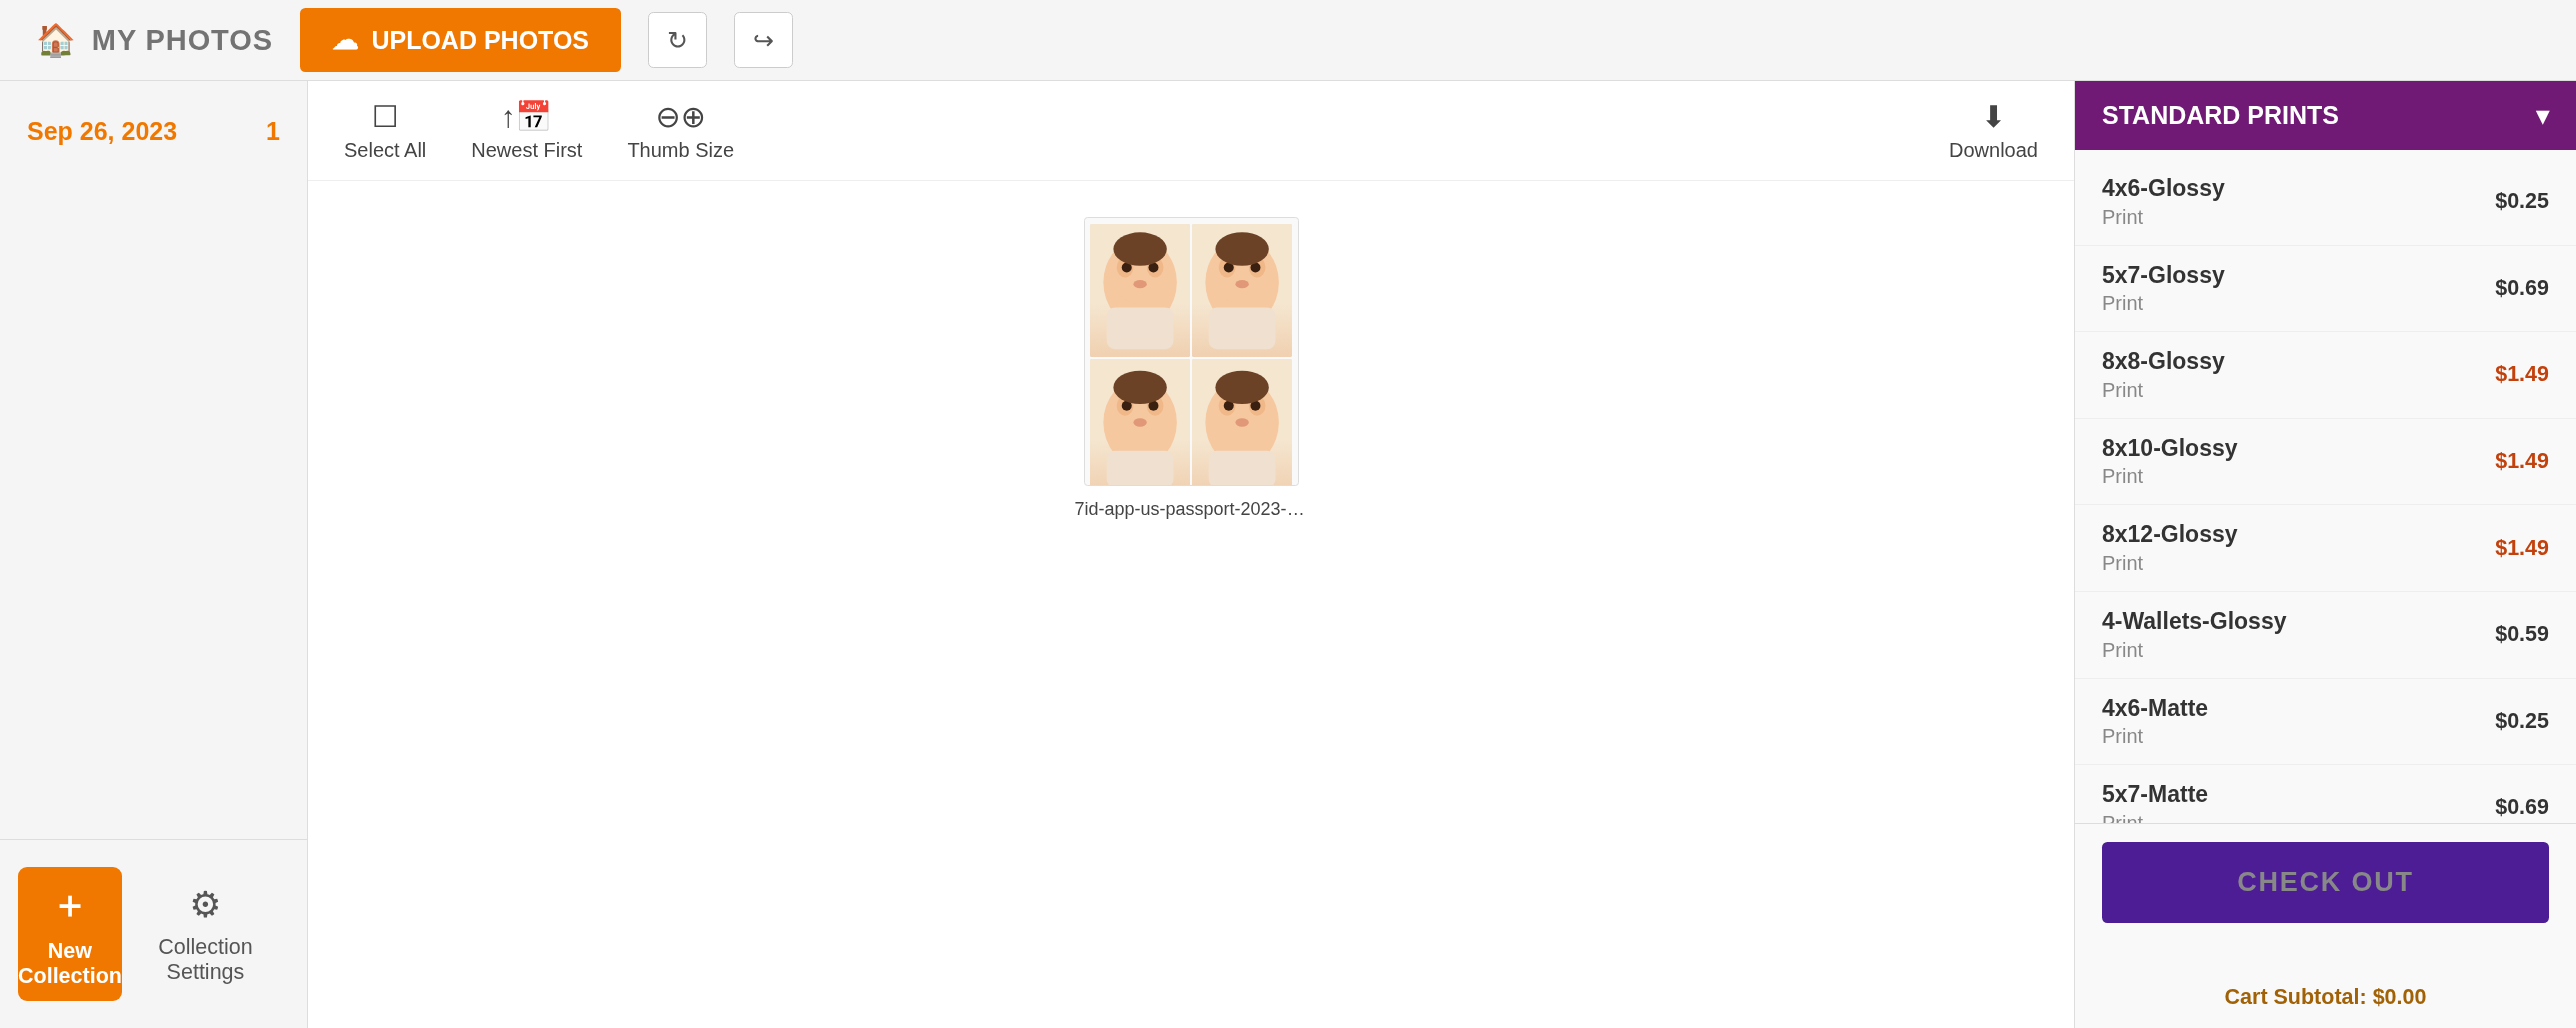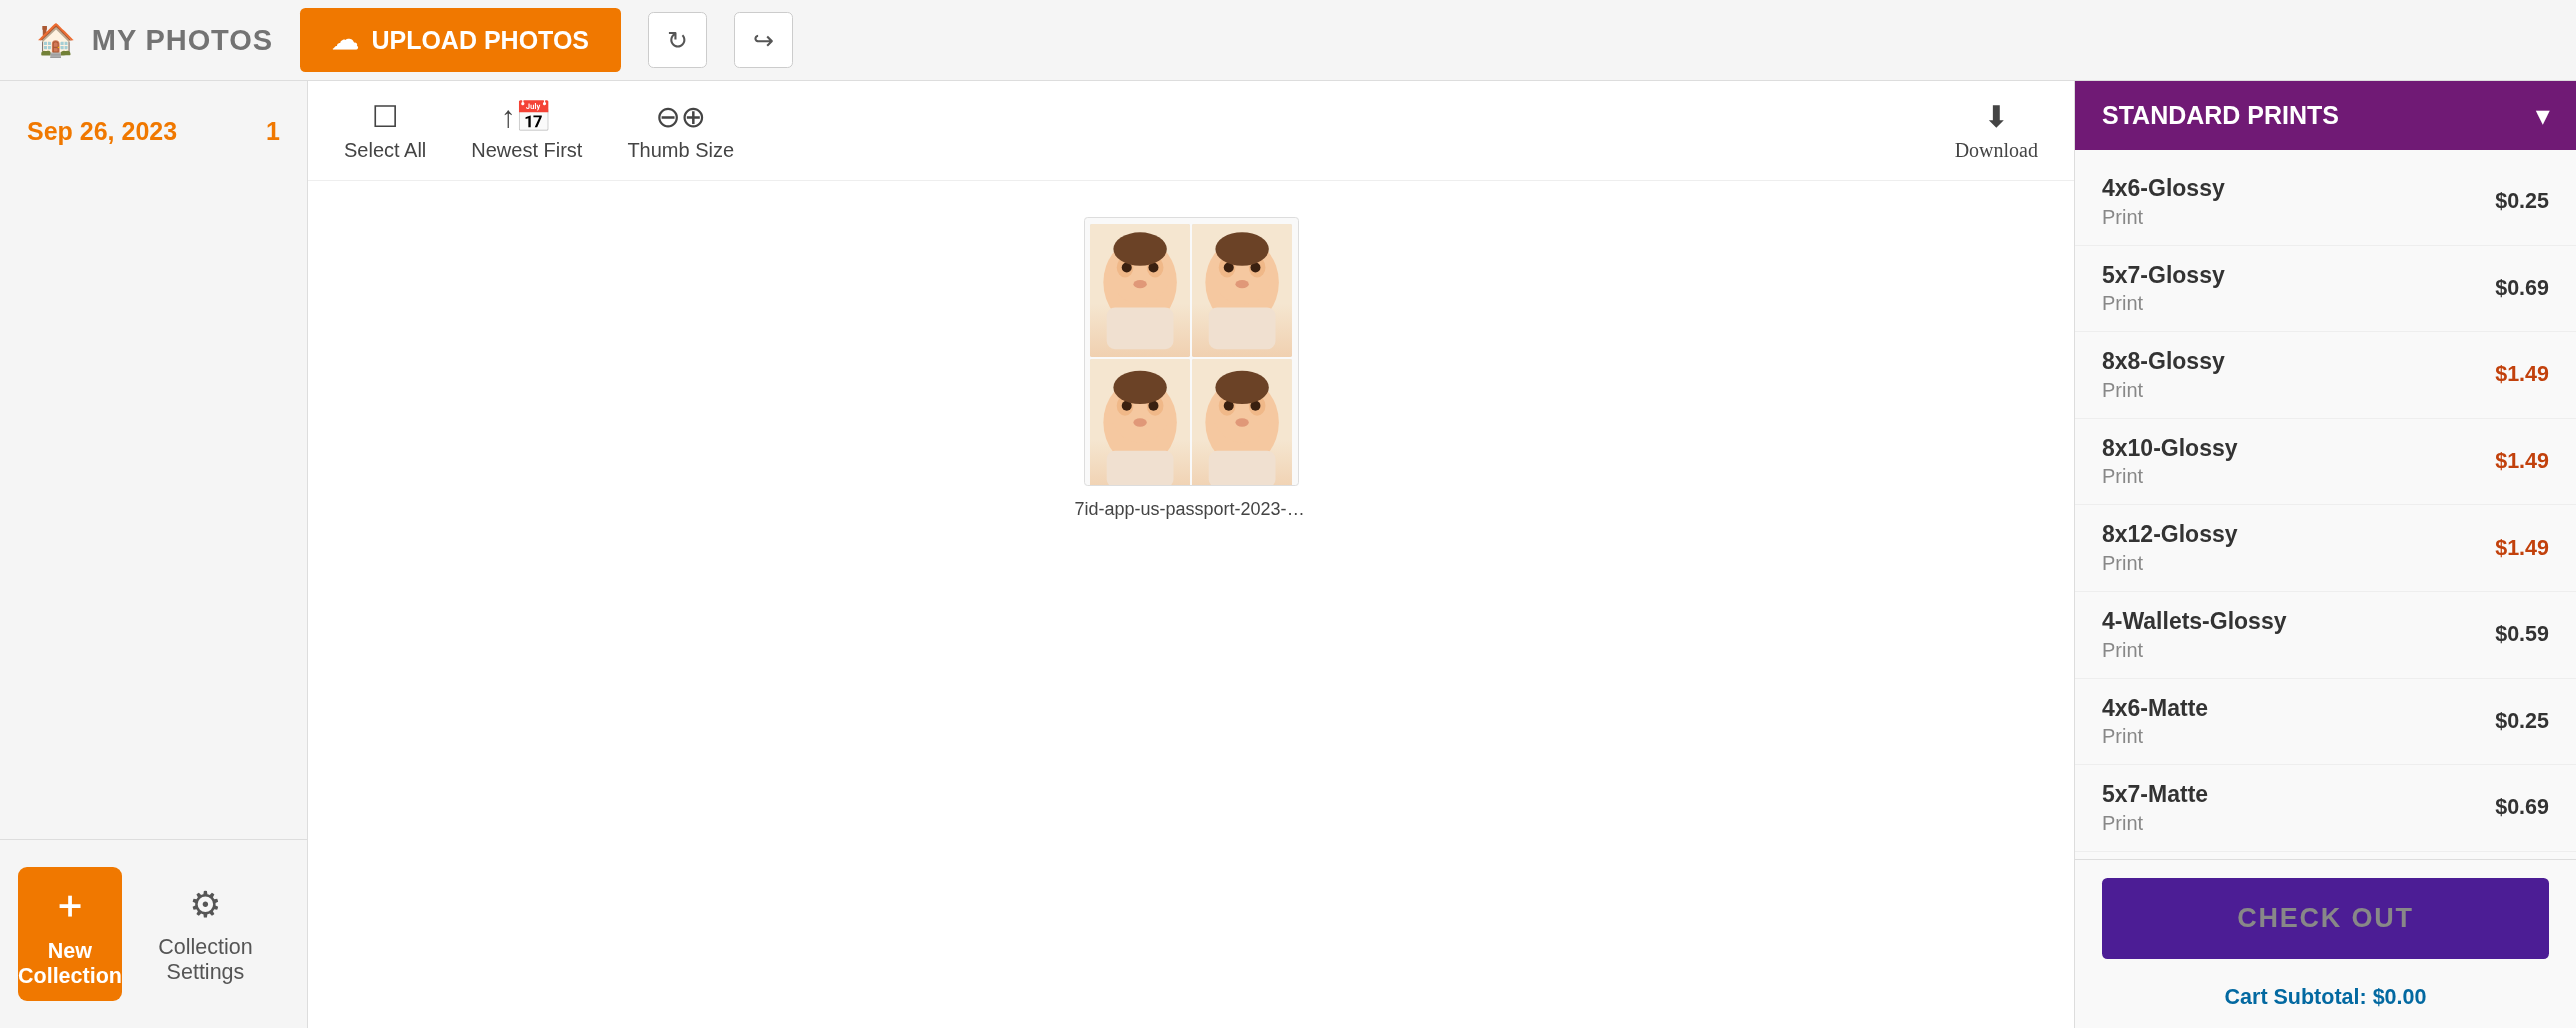--- a/index.html
+++ b/index.html
@@ -156,21 +156,21 @@
     .toolbar-spacer { flex: 1; }
     .download-item {
       display: flex;
       flex-direction: column;
       align-items: center;
       gap: 5.4px;
       cursor: pointer;
       color: #444;
     }
     .download-icon { font-size: 30px; }
-    .download-label { font-size: 20px; font-family: Liberation Serif, serif; }
+    .download-label { font-size: 20px; }
 
     .photo-area {
       flex: 1;
       display: flex;
       flex-direction: column;
       align-items: center;
       justify-content: flex-start;
       padding-top: 36px;
       overflow-y: auto;
     }
@@ -279,22 +279,23 @@
       padding: 25px;
       font-size: 27px;
       font-weight: bold;
       letter-spacing: 1.8px;
       cursor: not-allowed;
       margin-bottom: 26px;
     }
     .cart-subtotal {
       font-size: 21.5px;
       font-weight: bold;
-      color: #0369a1;
+      color: #a16207;
       text-align: center;
+      margin-top: 36px;
     }
   </style>
 </head>
 <body>
 
 <div class="header">
   <div class="my-photos-section">
     <span class="my-photos-icon">🏠</span>
     <span class="my-photos-label">MY PHOTOS</span>
   </div>

